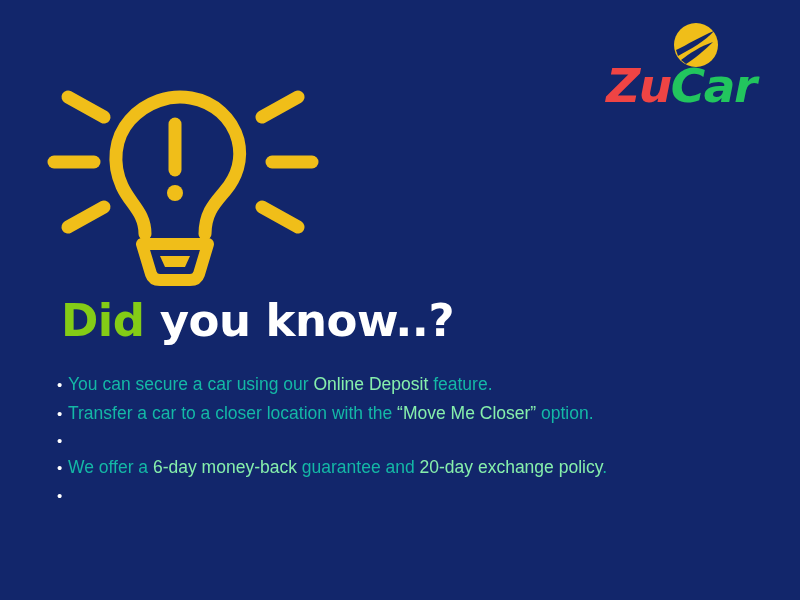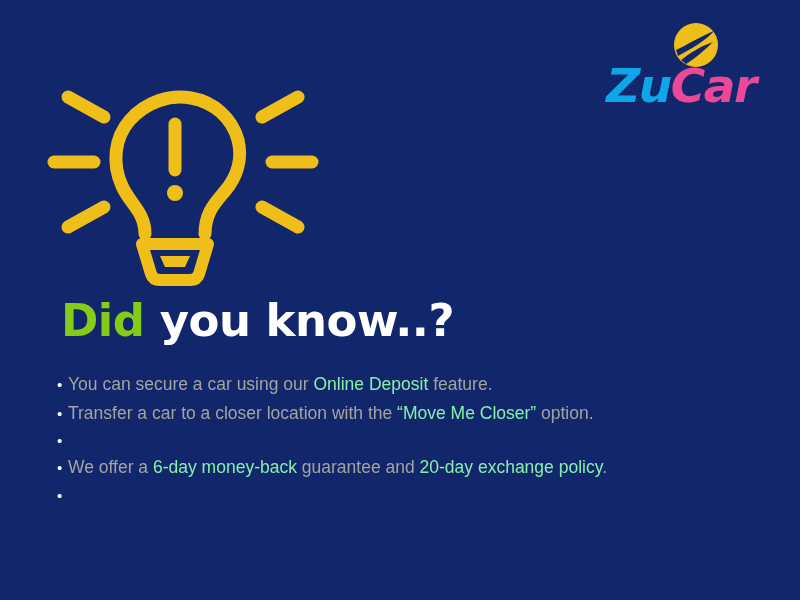--- a/index.html
+++ b/index.html
@@ -43,22 +43,22 @@
     width: 170px;
     text-align: center;
     font-family: "DejaVu Sans", sans-serif;
     font-size: 47px;
     font-weight: 700;
     font-style: italic;
     letter-spacing: -1.5px;
     line-height: 1;
     white-space: nowrap;
   }
-  .brand-zu { color: #0ea5e9; }
-  .brand-car { color: #ec4899; font-style: italic; }
+  .brand-zu { color: #ef4444; }
+  .brand-car { color: #22c55e; font-style: italic; }
 
   
   #bulb-icon {
     position: absolute;
     left: 42px;
     top: 62px;
     width: 282px;
     height: 230px;
   }
 
@@ -97,21 +97,21 @@
   .bullet-dot {
     flex: 0 0 auto;
     width: 11px;
     color: #FFFFFF;
     font-size: 15px;
     line-height: 1;
   }
   .bullet-text {
     flex: 0 1 auto;
   }
-  .bullet-text .seg-plain { color: #a3a3a3; }
+  .bullet-text .seg-plain { color: #14b8a6; }
   .bullet-text .seg-accent { color: #86efac; }
 </style>
 </head>
 <body>
 
 <div id="slide">
 
   <div id="bulb-icon">
     <svg width="282" height="230" viewBox="0 0 282 230" xmlns="http://www.w3.org/2000/svg">
       <g stroke="#F0BE19" stroke-width="13" stroke-linecap="round" fill="none">

